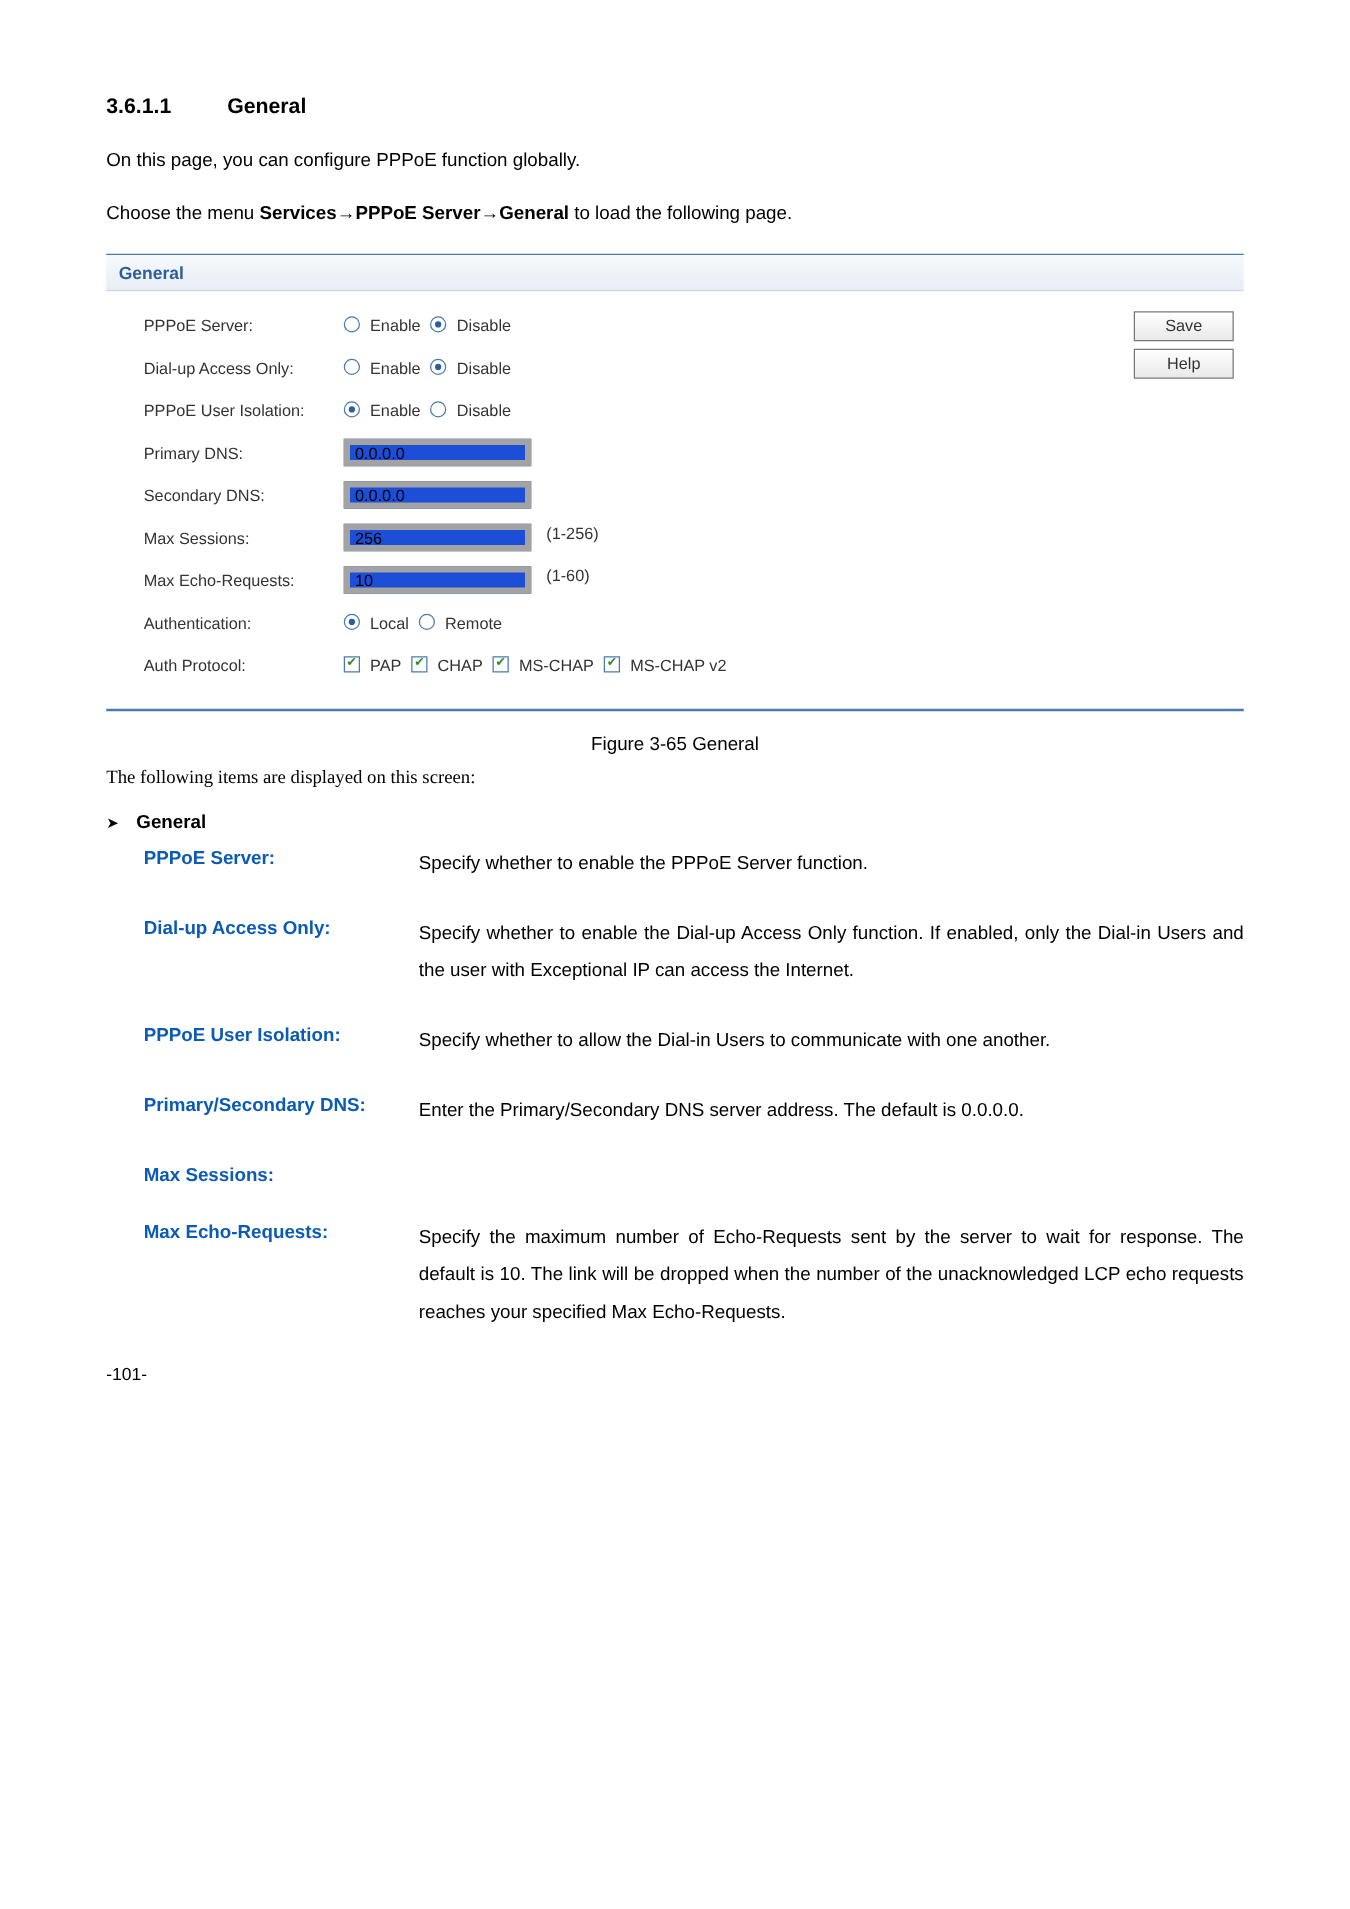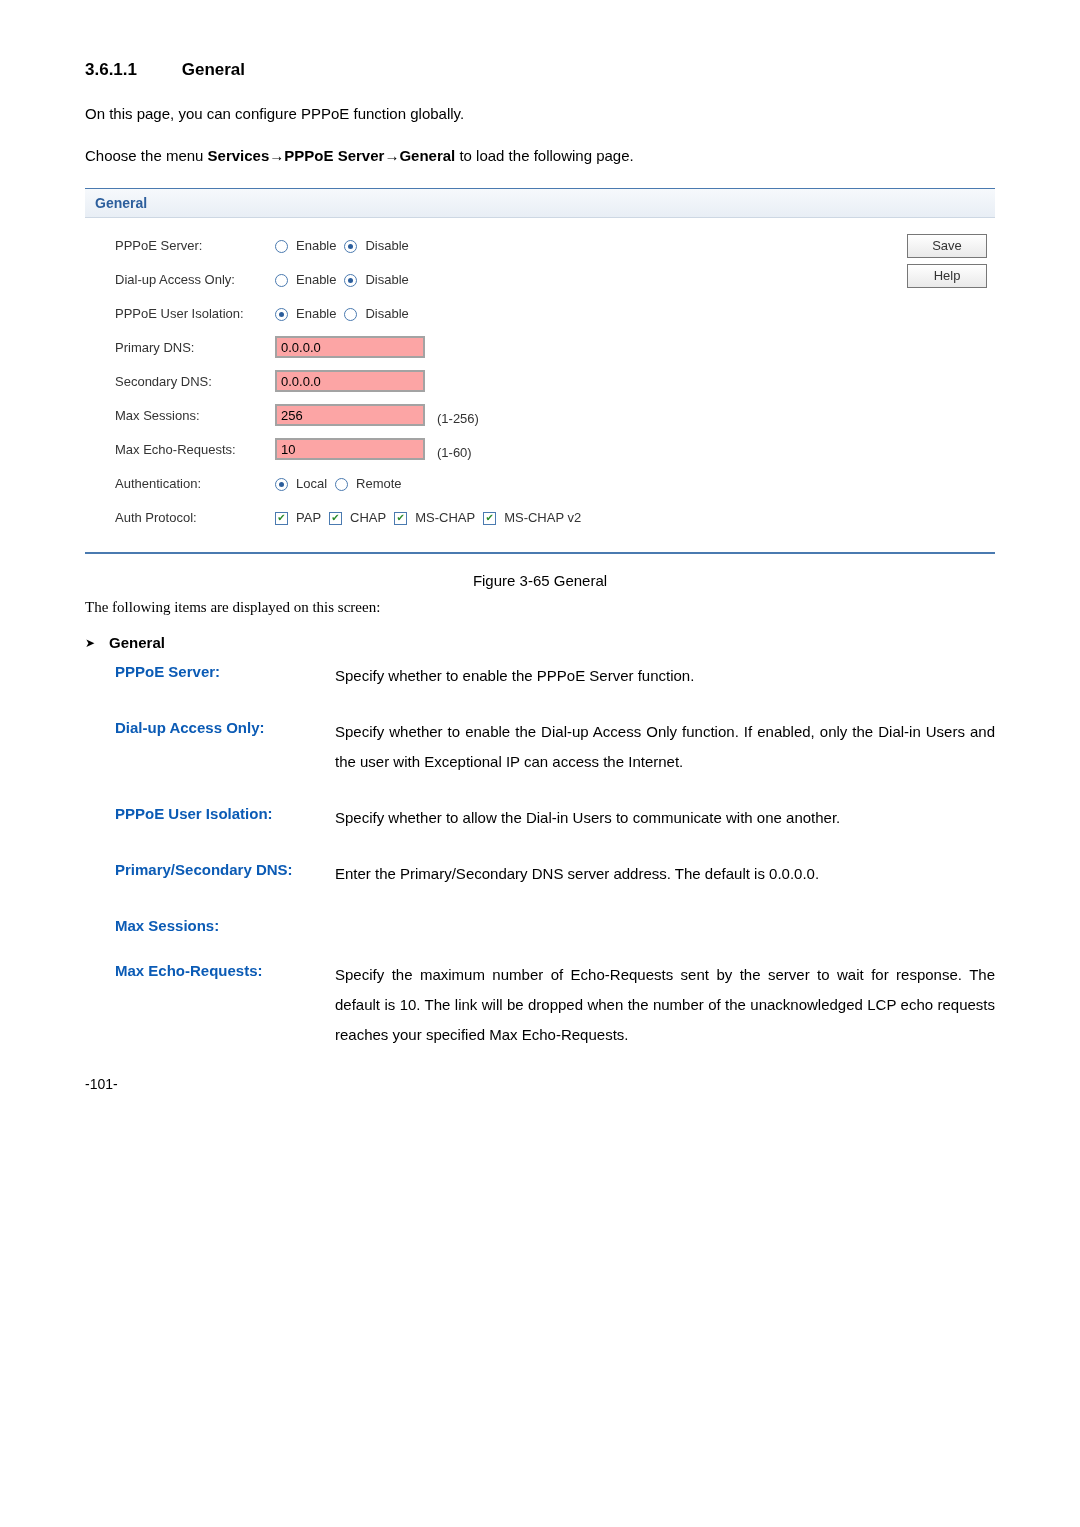--- a/index.html
+++ b/index.html
@@ -9,20 +9,21 @@
     font-family: Arial, sans-serif;
     font-size: 15px;
     color: #000;
     background: #fff;
     width: 1080px;
   }
   .section-heading {
     font-weight: bold;
     font-size: 17px;
     margin-bottom: 22px;
+    margin-top: 15px;
   }
   .section-heading .num { margin-right: 40px; }
   .intro-text { line-height: 1.6; margin-bottom: 18px; margin-top: 12px; }
   .nav-path { line-height: 1.6; margin-bottom: 20px; }
   .nav-path b { font-weight: bold; }
   .config-panel {
     border-top: 1px solid #4a7ab0;
     border-bottom: 2px solid #4a7ab0;
   }
   .panel-header {
@@ -43,21 +44,21 @@
   .btn-col { width: 110px; padding-top: 6px; }
   .form-row {
     display: flex;
     align-items: center;
     height: 34px;
   }
   .form-label {
     width: 160px;
     color: #333;
   }
-  .form-ctrl { flex: 1; display: flex; align-items: flex-end; gap: 8px; }
+  .form-ctrl { flex: 1; display: flex; align-items: flex-start; gap: 8px; }
   .radio {
     display: inline-flex;
     align-items: center;
     justify-content: center;
     width: 13px; height: 13px;
     border-radius: 50%;
     border: 1px solid #4a7ab0;
     background: #fff;
   }
   .radio.sel::after {
@@ -74,22 +75,22 @@
     background: #fff;
     align-items: center;
     justify-content: center;
     font-size: 10px;
     color: #2a8a2a;
     line-height: 1;
   }
   .text-input {
     width: 150px;
     height: 22px;
-    border: 2px solid #a3a3a3;
-    background: #fca5a5;
+    border: 5px solid #a3a3a3;
+    background: #1d4ed8;
     padding: 0 4px;
     font-size: 13px;
     font-family: inherit;
   }
   .hint { margin-left: 4px; color: #333; }
   .btn {
     display: block;
     width: 80px;
     height: 24px;
     margin: 0 0 6px auto;

